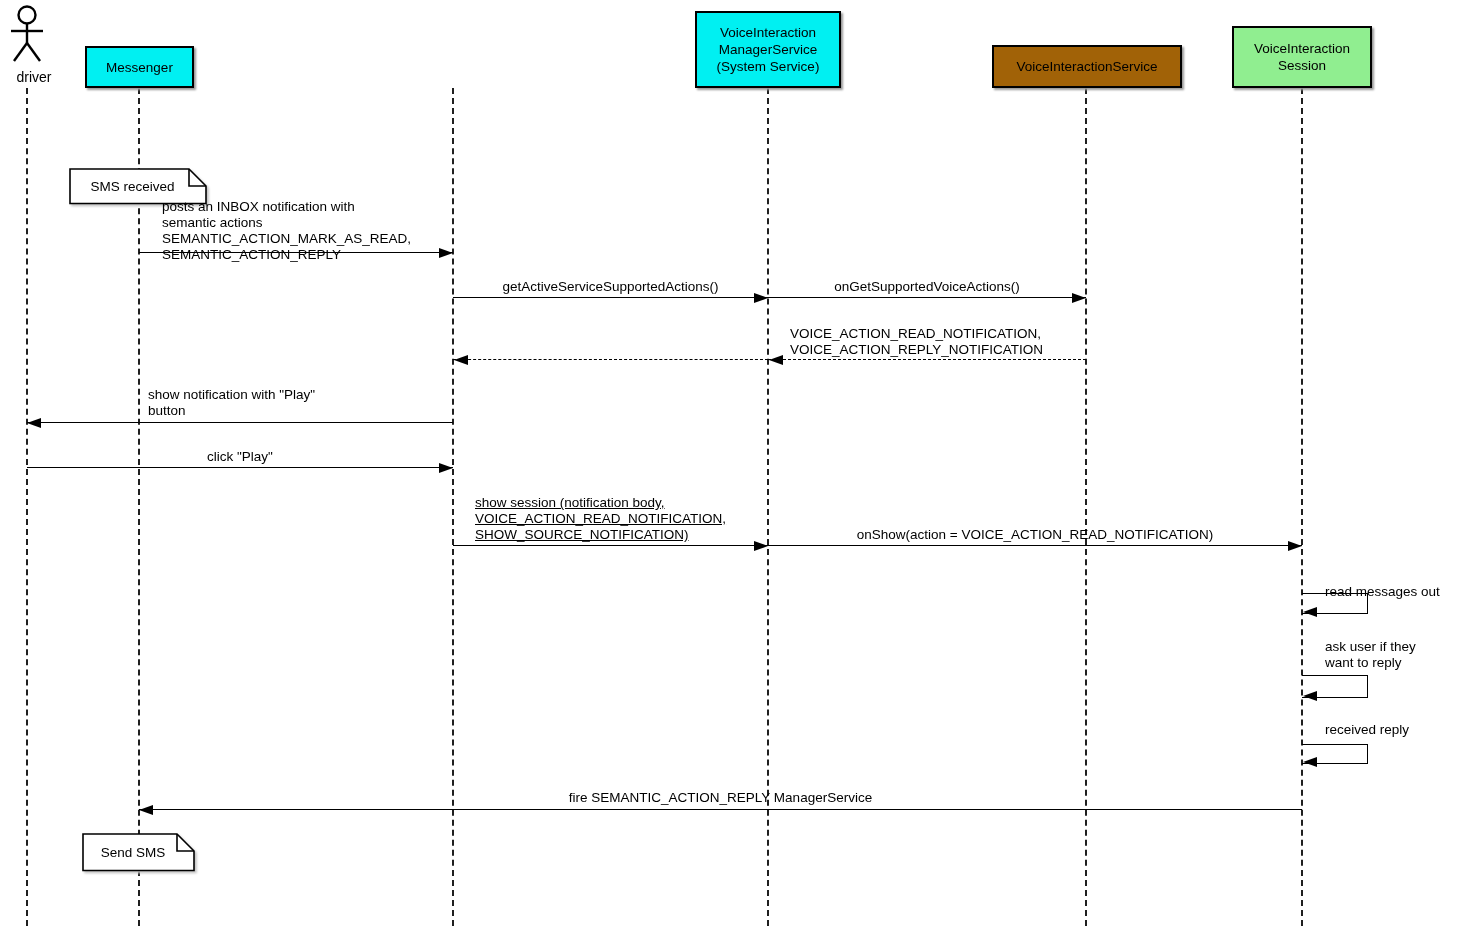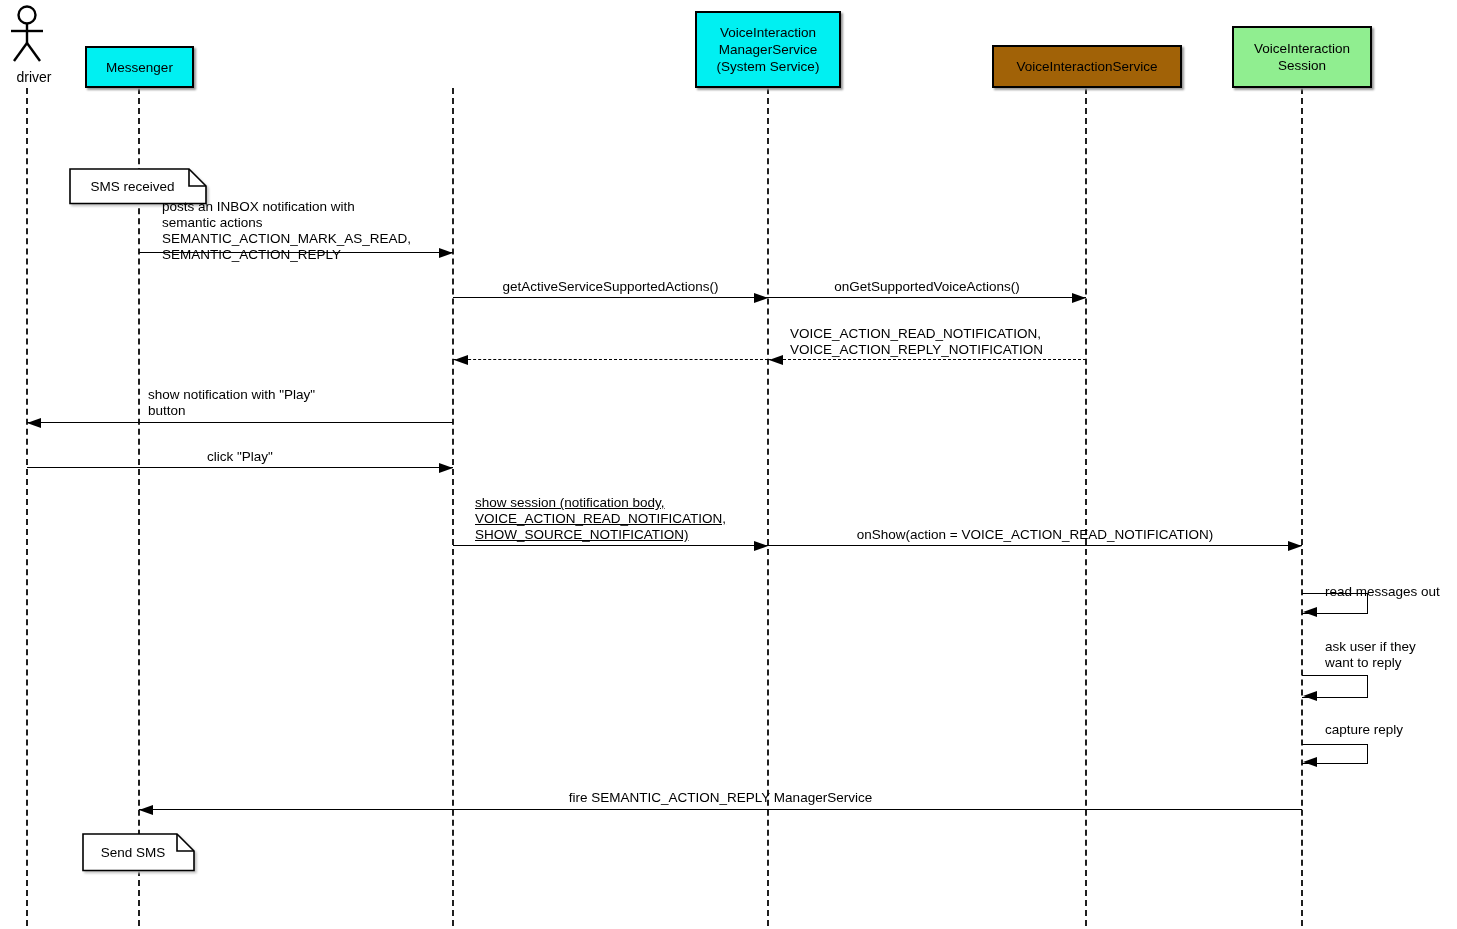--- a/index.html
+++ b/index.html
@@ -139,21 +139,21 @@
   </div>
 
   <div>
     <div class="msg-label" style="left:1325px;top:639px;width:130px;">ask user if they
 want to reply</div>
     <div class="self-loop" style="left:1302px;top:675px;height:23px;"></div>
     <div class="arrow left" style="left:1303px;top:691px;"></div>
   </div>
 
   <div>
-    <div class="msg-label" style="left:1325px;top:722px;width:130px;">capture reply</div>
+    <div class="msg-label" style="left:1325px;top:722px;width:130px;">received reply</div>
     <div class="self-loop" style="left:1302px;top:744px;height:20px;"></div>
     <div class="arrow left" style="left:1303px;top:757px;"></div>
   </div>
 
   <div>
     <div class="msg-label center" style="left:139px;top:790px;width:1163px;">fire SEMANTIC_ACTION_REPLY ManagerService</div>
     <div class="msg-line" style="left:139px;top:809px;width:1163px;"></div>
     <div class="arrow left" style="left:139px;top:805px;"></div>
   </div>
 

